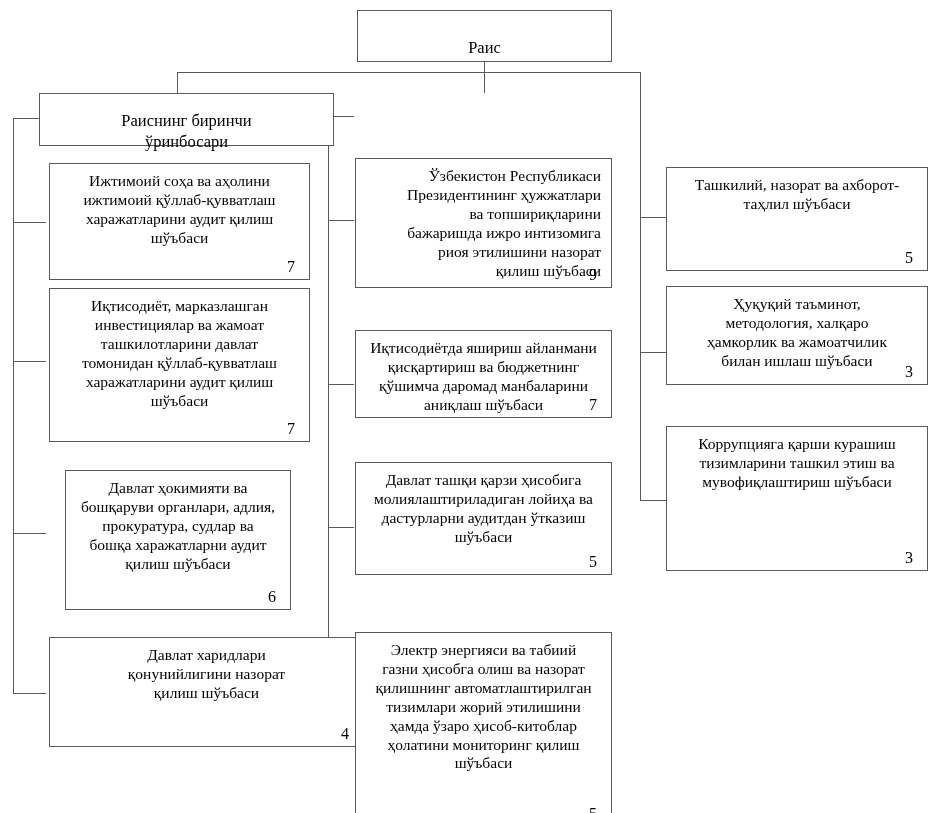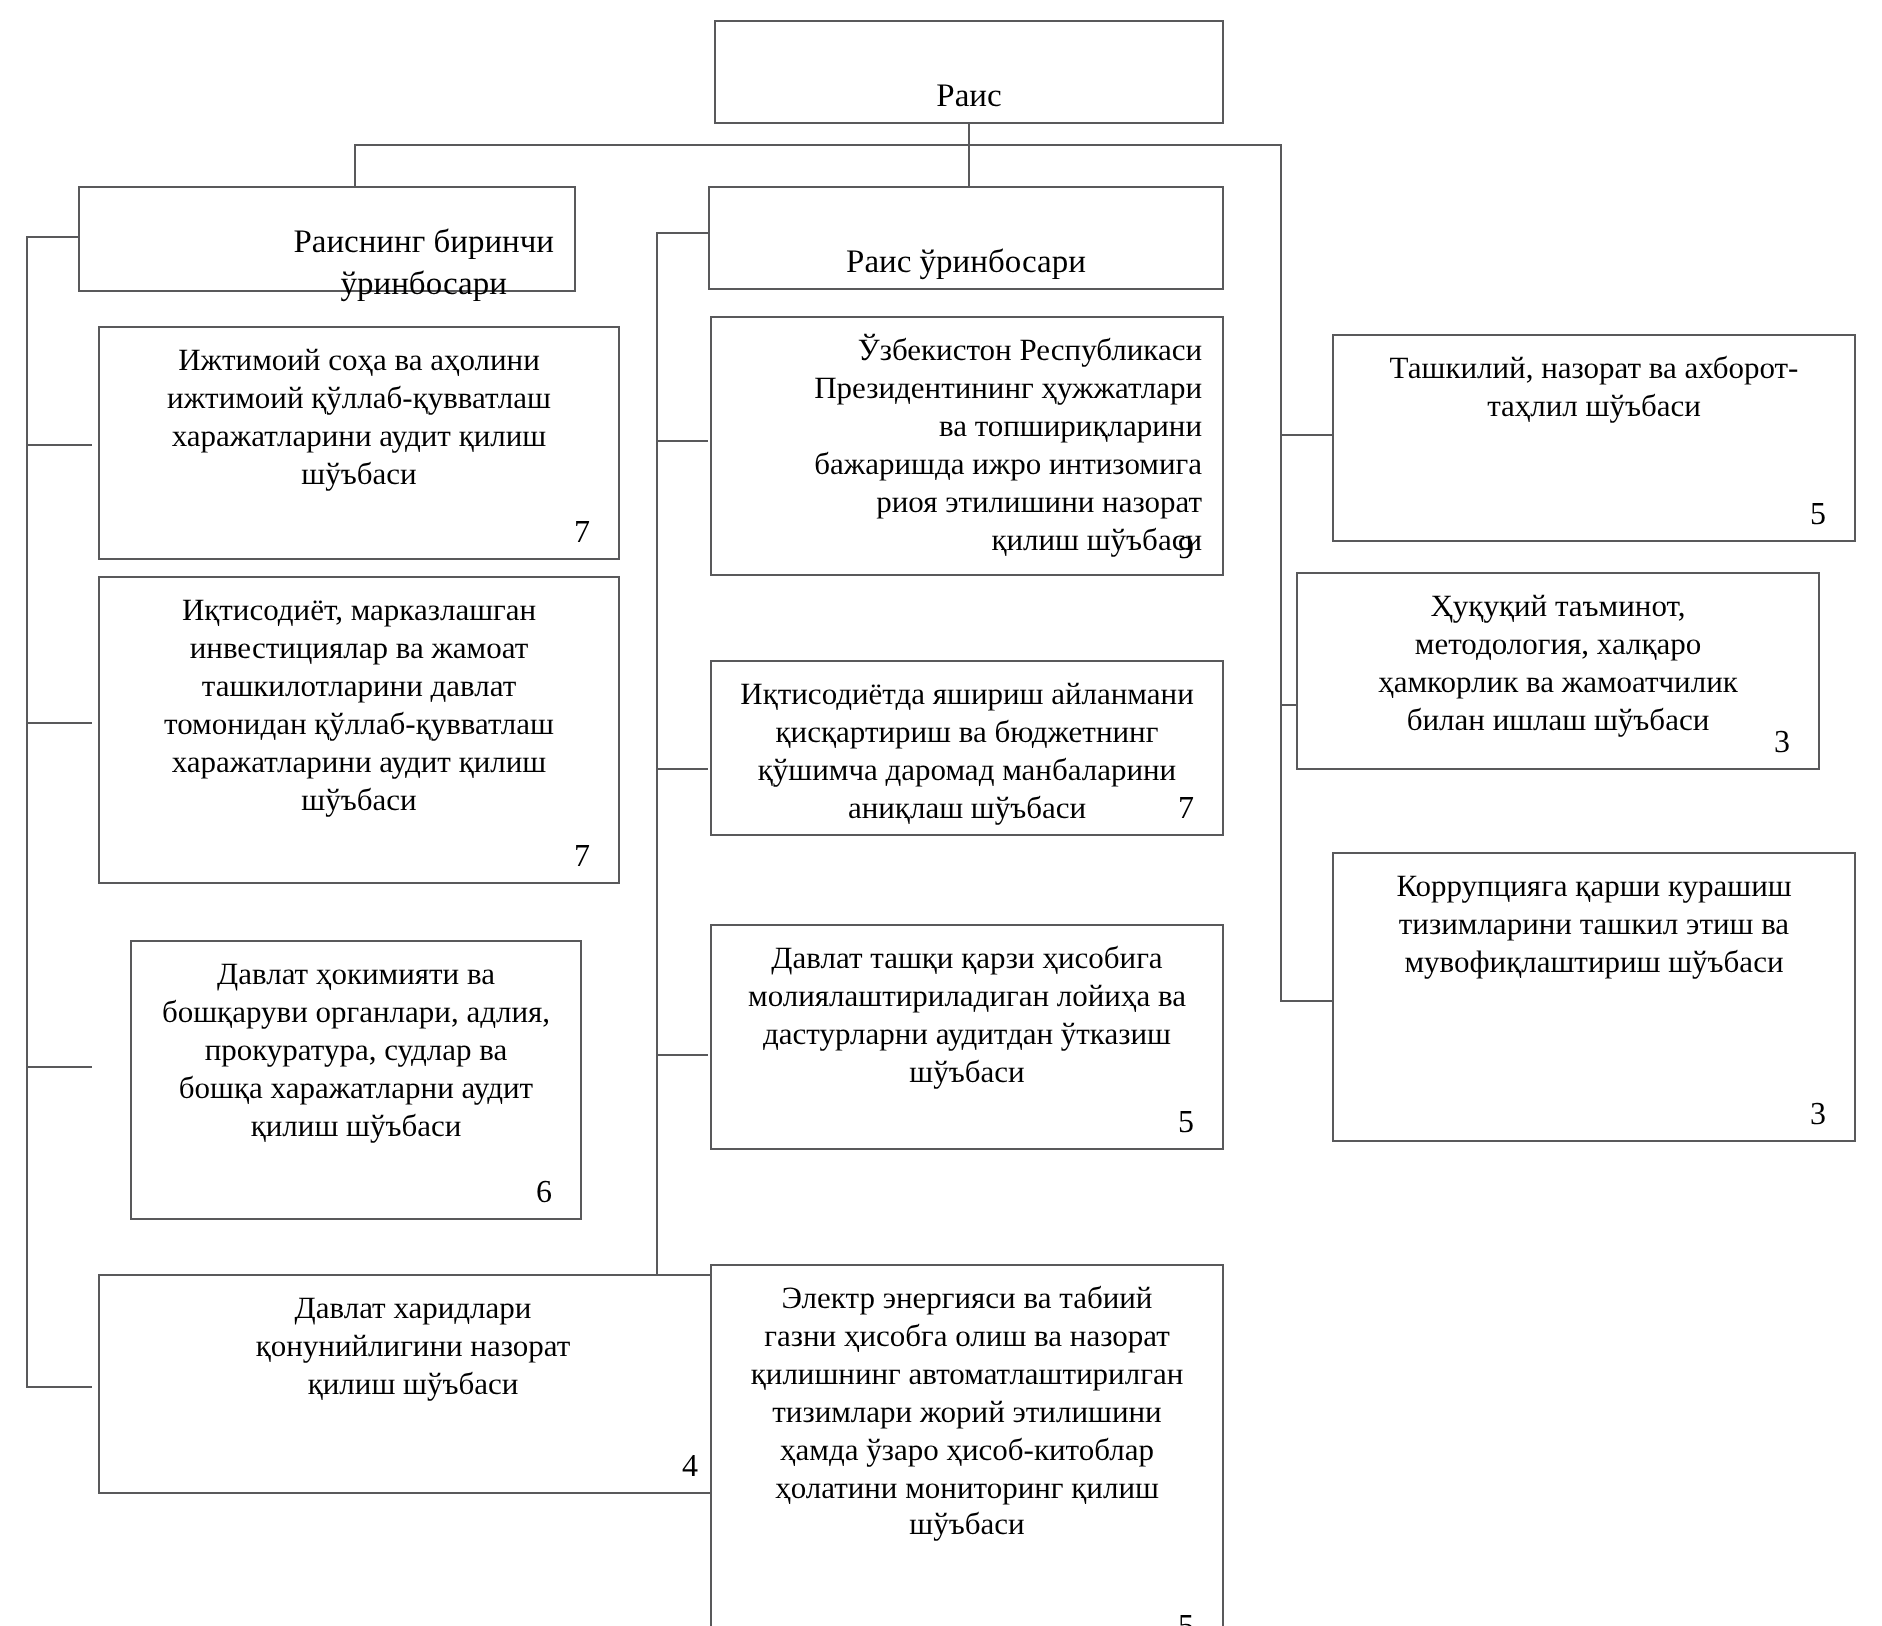--- a/index.html
+++ b/index.html
@@ -86,28 +86,25 @@
   <div class="line h" style="left:328px; top:693px; width:26px;"></div>
 
   <div class="line h" style="left:640px; top:217px; width:27px;"></div>
   <div class="line h" style="left:640px; top:352px; width:27px;"></div>
   <div class="line h" style="left:640px; top:500px; width:27px;"></div>
 
   <div class="node root" style="left:357px; top:10px; width:255px; height:52px;">
     <span class="label">Раис</span>
   </div>
 
-  <div class="node deputy" style="left:39px; top:93px; width:249px; height:53px;justify-content:flex-end;">
+  <div class="node deputy" style="left:39px; top:93px; width:295px; height:53px;">
     <span class="label">Раиснинг биринчи
 ўринбосари</span>
   </div>
 
-  <div class="node deputy" style="left:354px; top:93px; width:258px; height:52px;">
-    <span class="label">Раис ўринбосари</span>
-  </div>
 
   <div class="node" style="left:49px; top:163px; width:261px; height:117px;">
     <span class="label">Ижтимоий соҳа ва аҳолини
 ижтимоий қўллаб-қувватлаш
 харажатларини аудит қилиш
 шўъбаси</span>
     <span class="count">7</span>
   </div>
 
   <div class="node" style="left:49px; top:288px; width:261px; height:154px;">
@@ -172,21 +169,21 @@
 шўъбаси</span>
     <span class="count">5</span>
   </div>
 
   <div class="node" style="left:666px; top:167px; width:262px; height:104px;">
     <span class="label">Ташкилий, назорат ва ахборот-
 таҳлил шўъбаси</span>
     <span class="count">5</span>
   </div>
 
-  <div class="node" style="left:648px; top:286px; width:262px; height:99px;">
+  <div class="node" style="left:666px; top:286px; width:262px; height:99px;">
     <span class="label">Ҳуқуқий таъминот,
 методология, халқаро
 ҳамкорлик ва жамоатчилик
 билан ишлаш шўъбаси</span>
     <span class="count">3</span>
   </div>
 
   <div class="node" style="left:666px; top:426px; width:262px; height:145px;">
     <span class="label">Коррупцияга қарши курашиш
 тизимларини ташкил этиш ва

